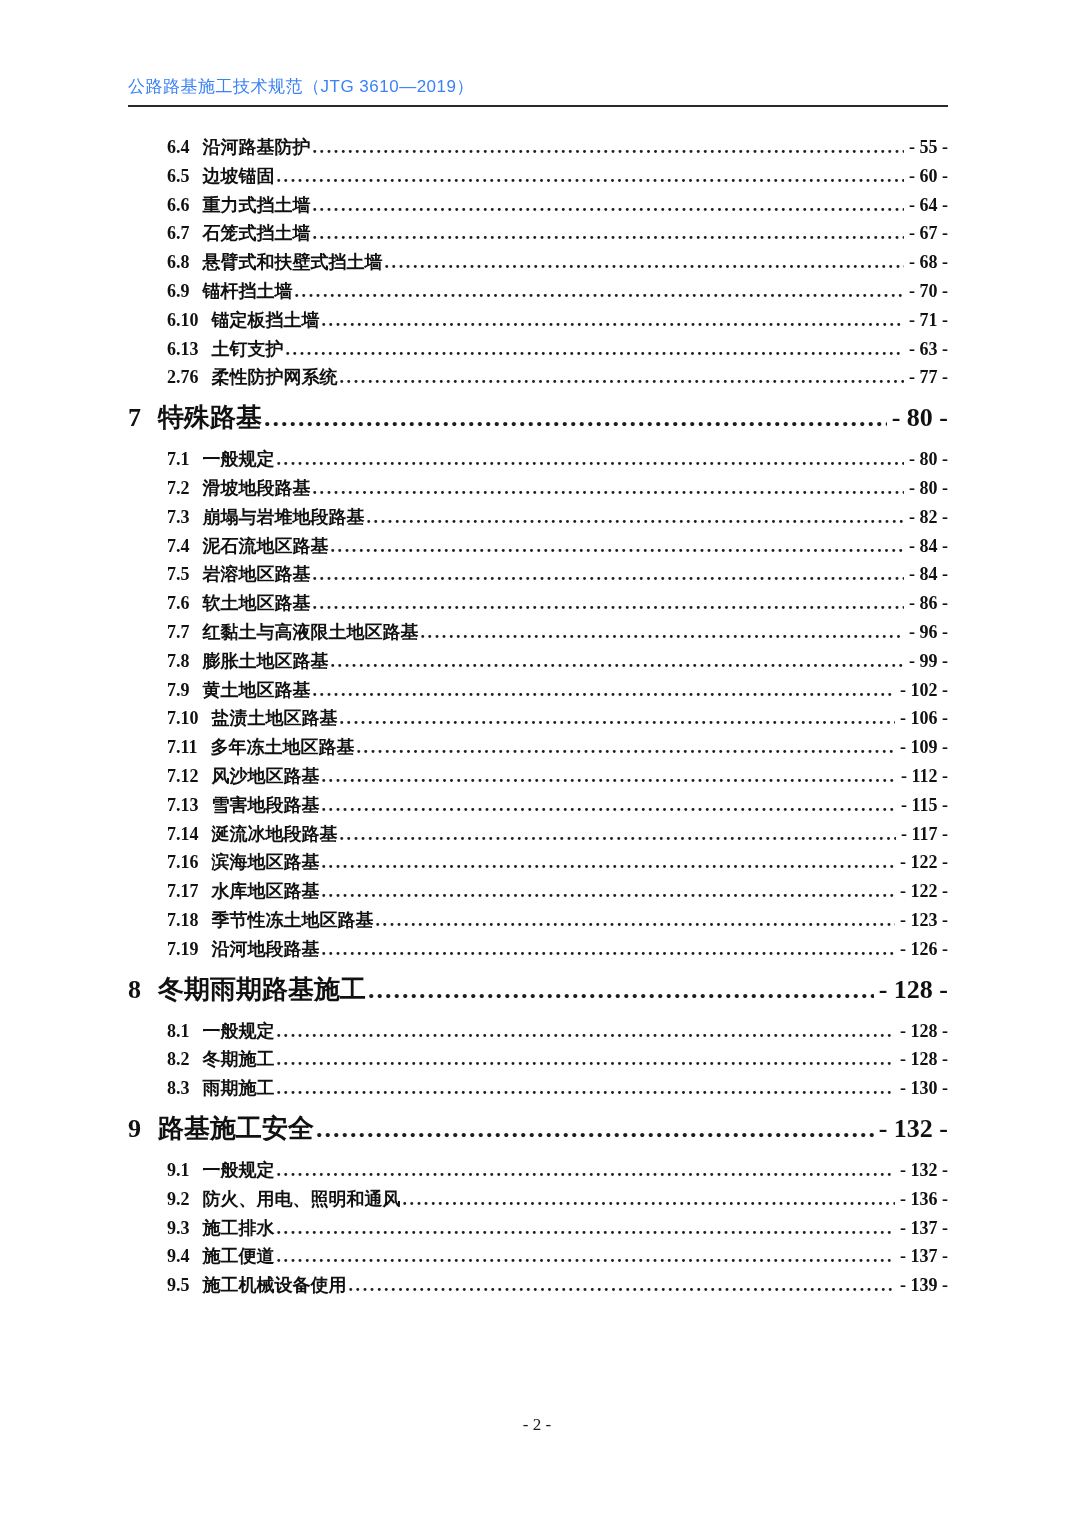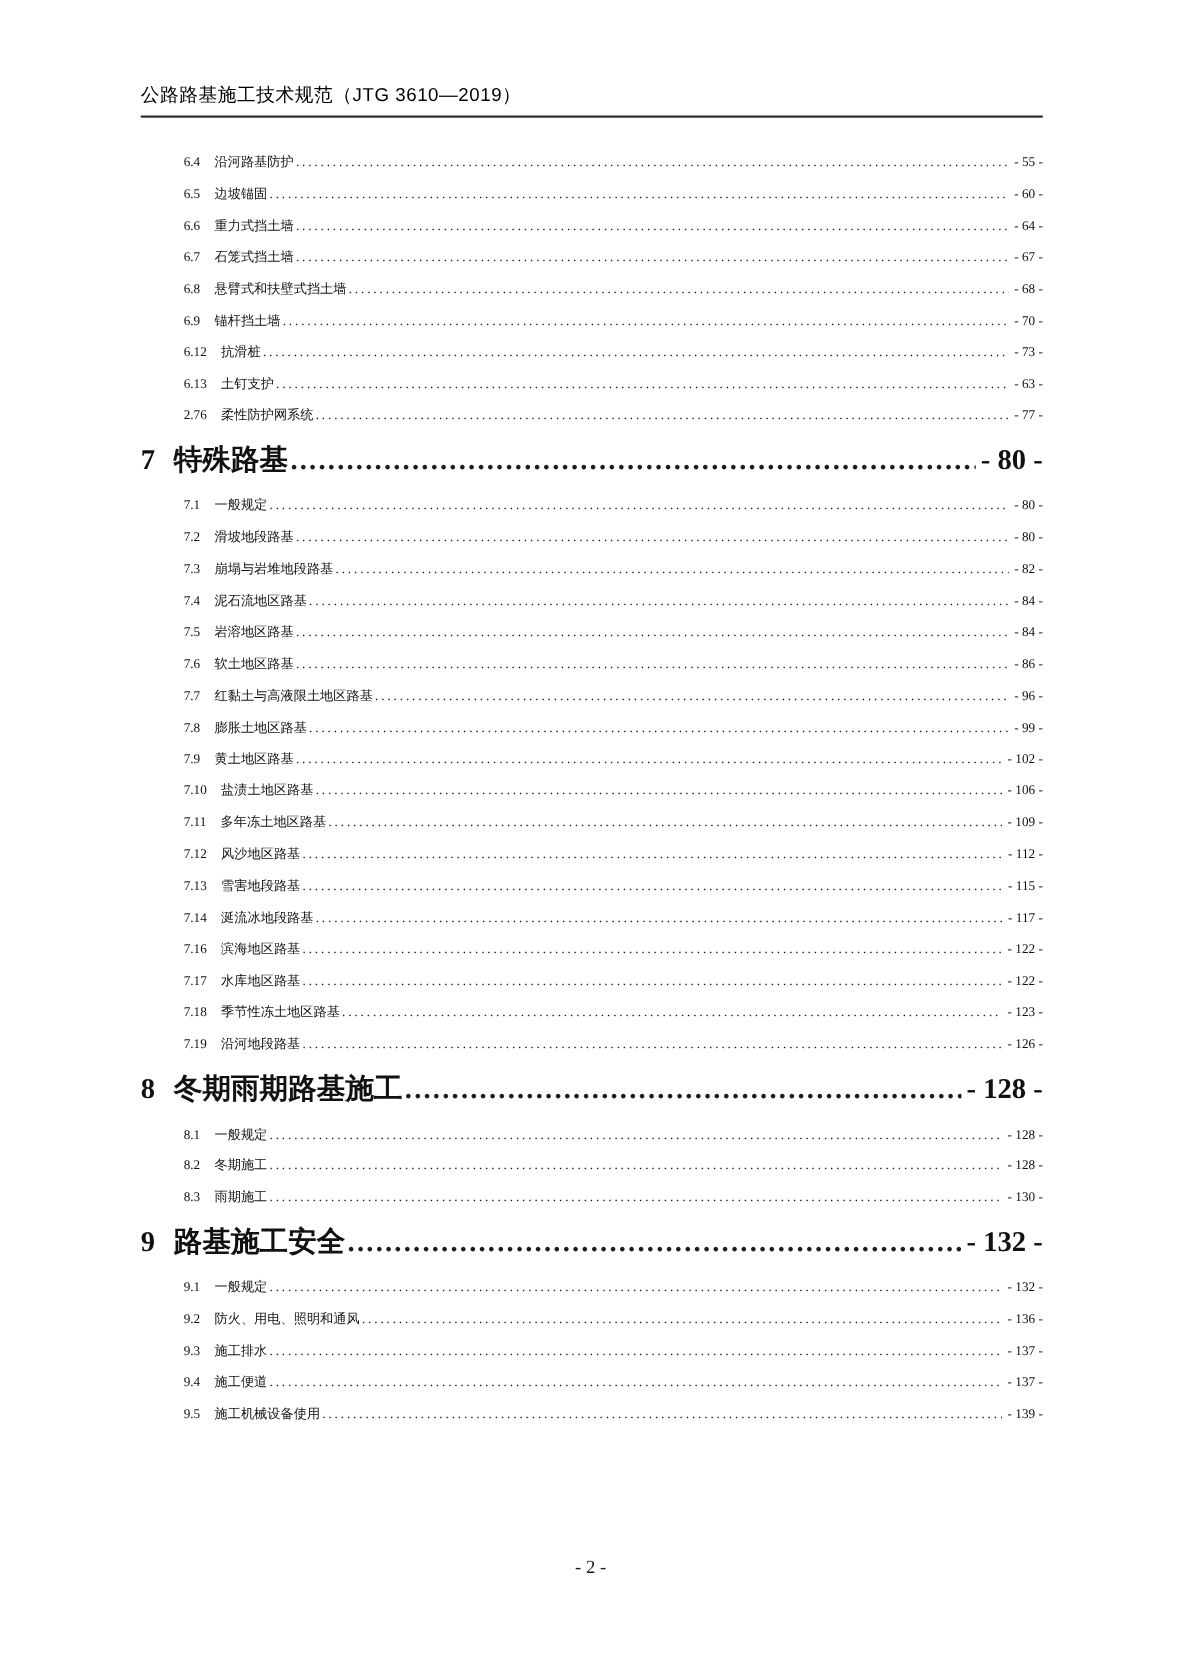--- a/index.html
+++ b/index.html
@@ -21,33 +21,34 @@
   .page-header {
     padding-top: 76px;
     padding-bottom: 7px;
     border-bottom: 2px solid #2a2a2a;
   }
   .header-title {
     font-family: "Liberation Sans", sans-serif;
     font-size: 17px;
     line-height: 22px;
     letter-spacing: 0.5px;
-    color: #000000;
+    color: #3b82f6;
     font-weight: 400;
   }
   .toc-list {
     margin-top: 26px;
   }
   .toc-row {
     display: flex;
     align-items: baseline;
     height: 28.8px;
     line-height: 28.8px;
-    font-size: 12px;
+    font-size: 18px;
     white-space: nowrap;
+    font-weight: bold;
   }
   .toc-row .toc-num {
     flex: 0 0 auto;
     margin-left: 39px;
     margin-right: 13px;
     font-family: "Liberation Serif", serif;
   }
   .toc-row .toc-title {
     flex: 0 0 auto;
   }
@@ -141,28 +142,28 @@
         <span class="toc-page">- 68 -</span>
       </div>
 
       <div class="toc-row level-2">
         <span class="toc-num">6.9</span>
         <span class="toc-title">锚杆挡土墙</span>
         <span class="toc-leader"></span>
         <span class="toc-page">- 70 -</span>
       </div>
 
-
-
-      <div class="toc-row level-2">
-        <span class="toc-num">6.12</span>
-        <span class="toc-title">抗滑桩</span>
-        <span class="toc-leader"></span>
-        <span class="toc-page">- 73 -</span>
-      </div>
+      <div class="toc-row level-2">
+        <span class="toc-num">6.10</span>
+        <span class="toc-title">锚定板挡土墙</span>
+        <span class="toc-leader"></span>
+        <span class="toc-page">- 71 -</span>
+      </div>
+
+
 
       <div class="toc-row level-2">
         <span class="toc-num">6.13</span>
         <span class="toc-title">土钉支护</span>
         <span class="toc-leader"></span>
         <span class="toc-page">- 63 -</span>
       </div>
 
       <div class="toc-row level-2">
         <span class="toc-num">2.76</span>

